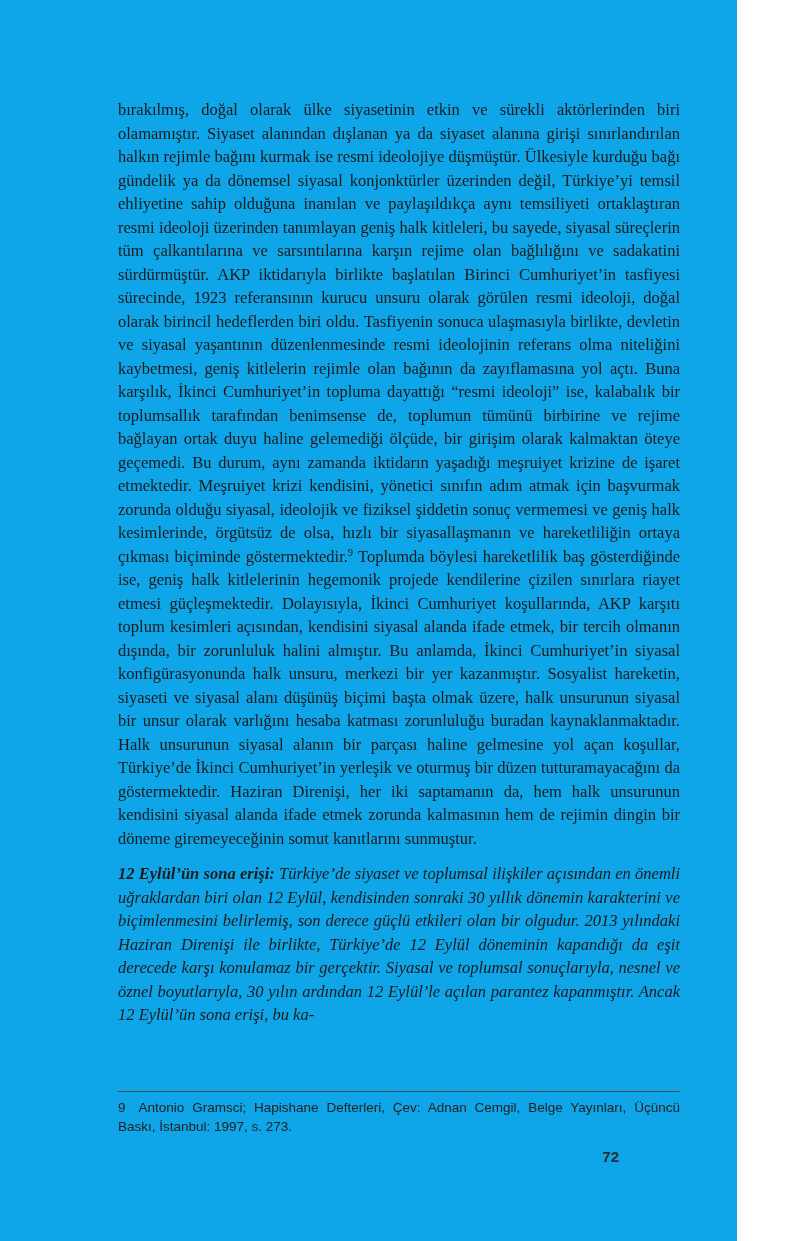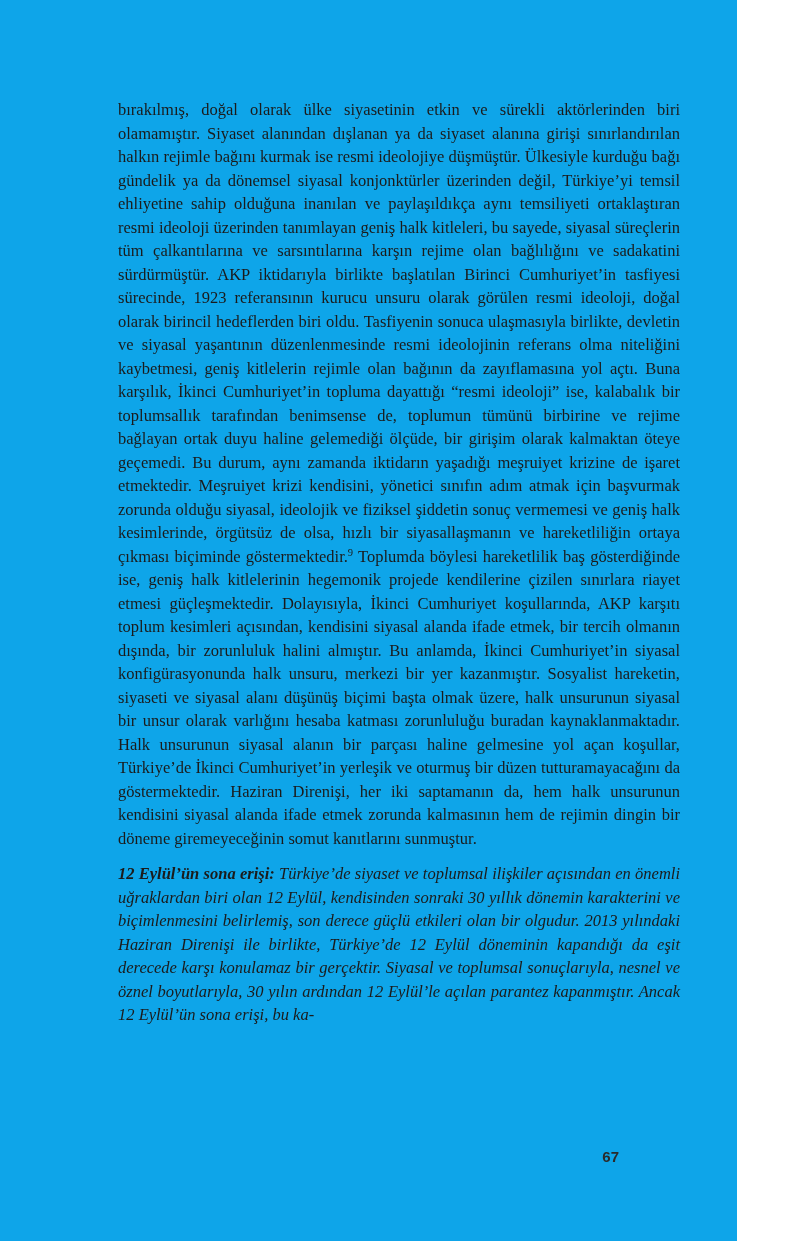--- a/index.html
+++ b/index.html
@@ -76,16 +76,20 @@
 <body>
 
 <div class="sheet">
 
   <main class="text-block">
     <p class="body-text"><span>bırakılmış, doğal olarak ülke siyasetinin etkin ve sürekli aktörlerinden biri olamamıştır. Siyaset alanından dışlanan ya da siyaset alanına girişi sınırlandırılan halkın rejimle bağını kurmak ise resmi ideolojiye düşmüştür. Ülkesiyle kurduğu bağı gündelik ya da dönemsel siyasal konjonktürler üzerinden değil, Türkiye’yi temsil ehliyetine sahip olduğuna inanılan ve paylaşıldıkça aynı temsiliyeti ortaklaştıran resmi ideoloji üzerinden tanımlayan geniş halk kitleleri, bu sayede, siyasal süreçlerin tüm çalkantılarına ve sarsıntılarına karşın rejime olan bağlılığını ve sadakatini sürdürmüştür. AKP iktidarıyla birlikte başlatılan Birinci Cumhuriyet’in tasfiyesi sürecinde, 1923 referansının kurucu unsuru olarak görülen resmi ideoloji, doğal olarak birincil hedeflerden biri oldu. Tasfiyenin sonuca ulaşmasıyla birlikte, devletin ve siyasal yaşantının düzenlenmesinde resmi ideolojinin referans olma niteliğini kaybetmesi, geniş kitlelerin rejimle olan bağının da zayıflamasına yol açtı. Buna karşılık, İkinci Cumhuriyet’in topluma dayattığı “resmi ideoloji” ise, kalabalık bir toplumsallık tarafından benimsense de, toplumun tümünü birbirine ve rejime bağlayan ortak duyu haline gelemediği ölçüde, bir girişim olarak kalmaktan öteye geçemedi. Bu durum, aynı zamanda iktidarın yaşadığı meşruiyet krizine de işaret etmektedir. Meşruiyet krizi kendisini, yönetici sınıfın adım atmak için başvurmak zorunda olduğu siyasal, ideolojik ve fiziksel şiddetin sonuç vermemesi ve geniş halk kesimlerinde, örgütsüz de olsa, hızlı bir siyasallaşmanın ve hareketliliğin ortaya çıkması biçiminde göstermektedir.</span><sup class="fn-ref">9</sup><span> Toplumda böylesi hareketlilik baş gösterdiğinde ise, geniş halk kitlelerinin hegemonik projede kendilerine çizilen sınırlara riayet etmesi güçleşmektedir. Dolayısıyla, İkinci Cumhuriyet koşullarında, AKP karşıtı toplum kesimleri açısından, kendisini siyasal alanda ifade etmek, bir tercih olmanın dışında, bir zorunluluk halini almıştır. Bu anlamda, İkinci Cumhuriyet’in siyasal konfigürasyonunda halk unsuru, merkezi bir yer kazanmıştır. Sosyalist hareketin, siyaseti ve siyasal alanı düşünüş biçimi başta olmak üzere, halk unsurunun siyasal bir unsur olarak varlığını hesaba katması zorunluluğu buradan kaynaklanmaktadır. Halk unsurunun siyasal alanın bir parçası haline gelmesine yol açan koşullar, Türkiye’de İkinci Cumhuriyet’in yerleşik ve oturmuş bir düzen tutturamayacağını da göstermektedir. Haziran Direnişi, her iki saptamanın da, hem halk unsurunun kendisini siyasal alanda ifade etmek zorunda kalmasının hem de rejimin dingin bir döneme giremeyeceğinin somut kanıtlarını sunmuştur.</span></p>
 
     <p class="body-text para2"><strong class="lead">12 Eylül’ün sona erişi:</strong><span> Türkiye’de siyaset ve toplumsal ilişkiler açısından en önemli uğraklardan biri olan 12 Eylül, kendisinden sonraki 30 yıllık dönemin karakterini ve biçimlenmesini belirlemiş, son derece güçlü etkileri olan bir olgudur. 2013 yılındaki Haziran Direnişi ile birlikte, Türkiye’de 12 Eylül döneminin kapandığı da eşit derecede karşı konulamaz bir gerçektir. Siyasal ve toplumsal sonuçlarıyla, nesnel ve öznel boyutlarıyla, 30 yılın ardından 12 Eylül’le açılan parantez kapanmıştır. Ancak 12 Eylül’ün sona erişi, bu ka-</span></p>
   </main>
 
+  <footer class="footnote-area">
+    <div class="fn-rule"></div>
+    <p class="footnote"><span class="fn-marker">9</span><span>Antonio Gramsci; Hapishane Defterleri, Çev: Adnan Cemgil, Belge Yayınları, Üçüncü Baskı, İstanbul: 1997, s. 273.</span></p>
+  </footer>
 
-  <div class="folio">67</div>
+  <div class="folio">72</div>
 
 </div>
 
 </body></html>

